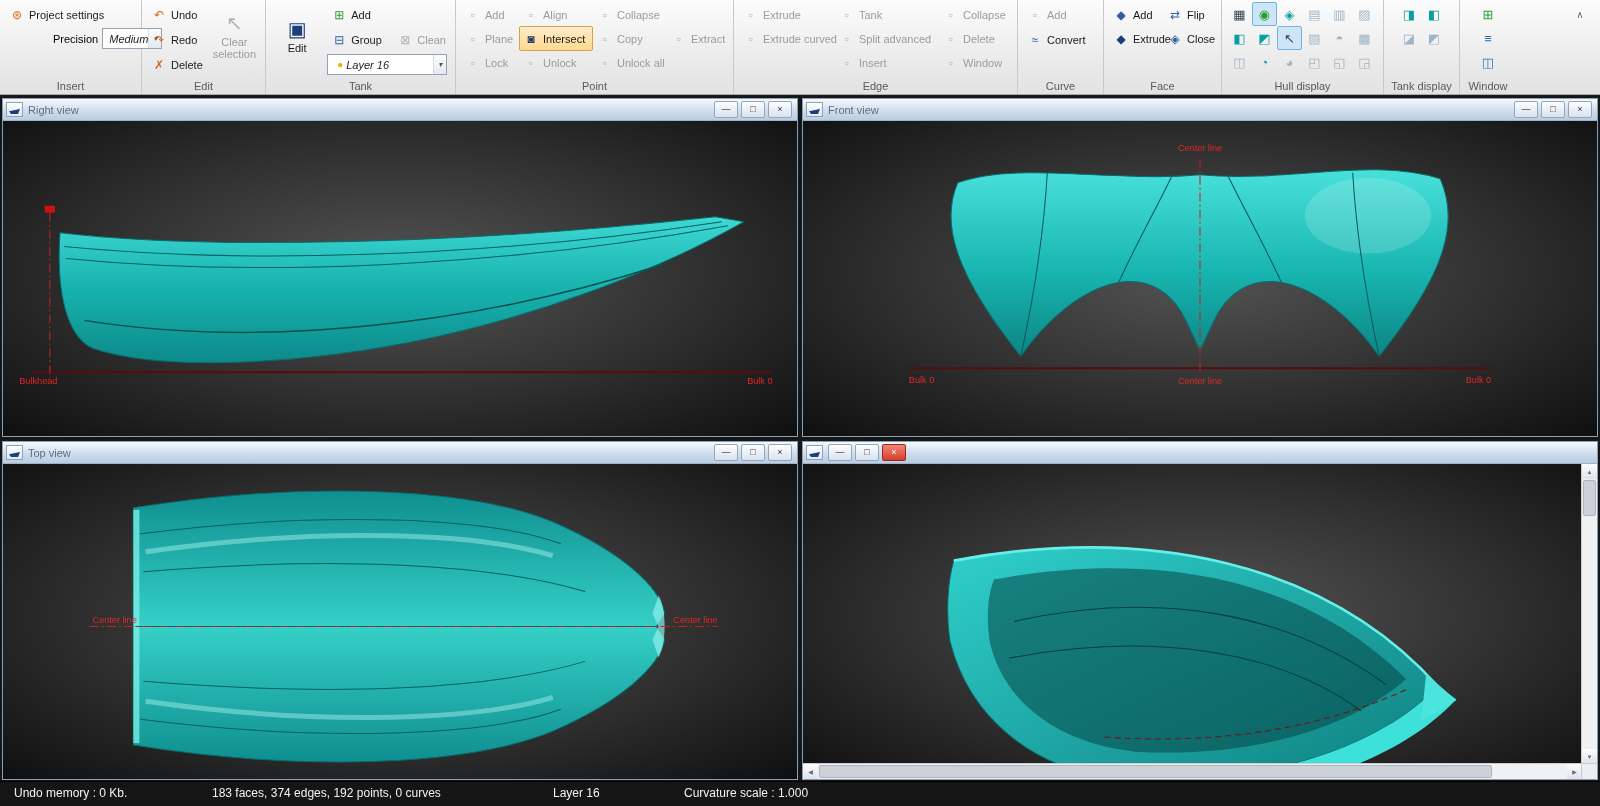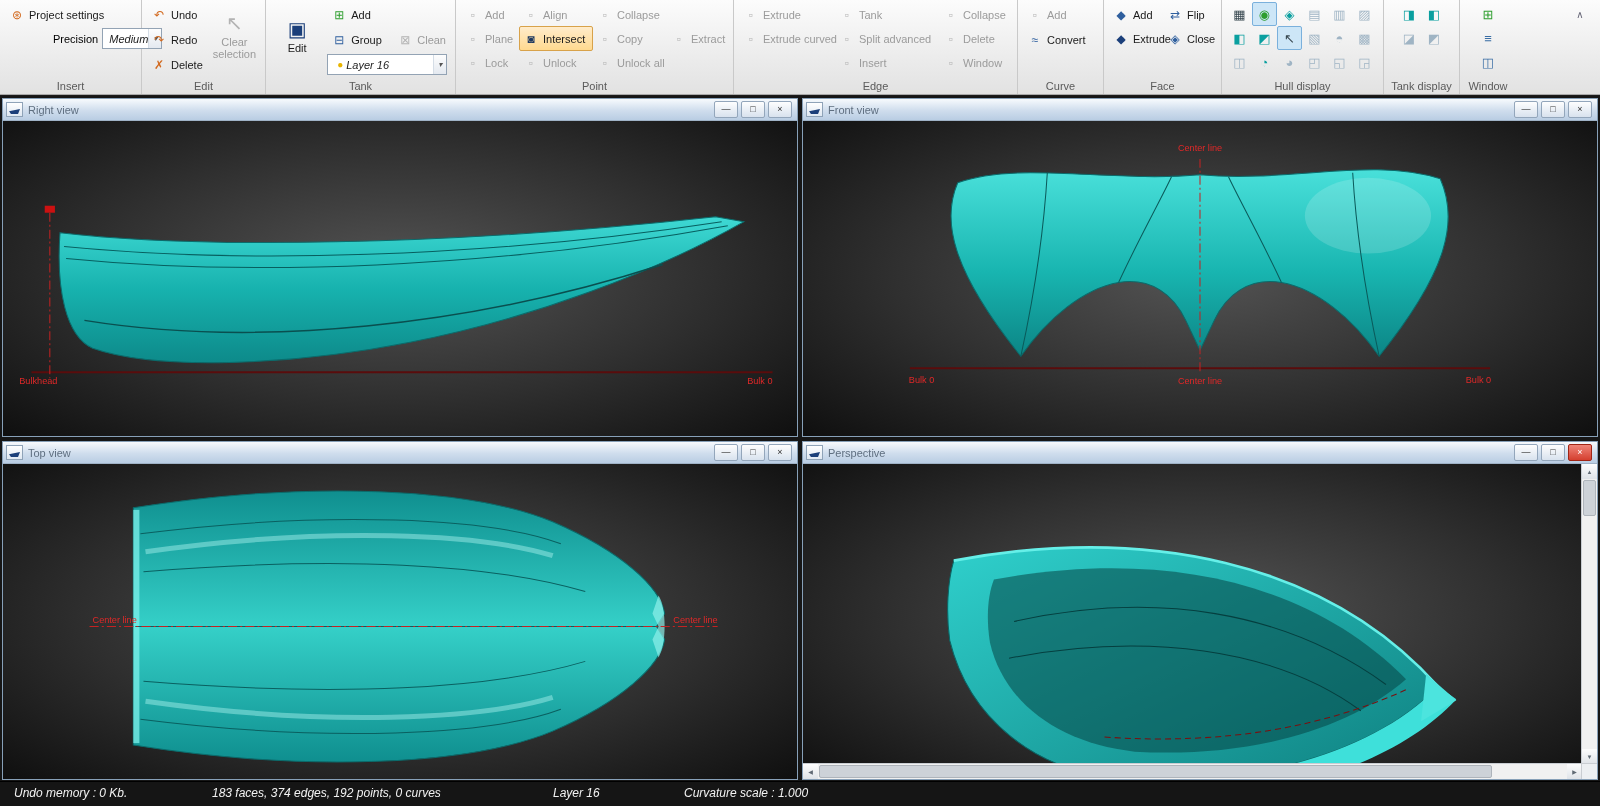--- a/index.html
+++ b/index.html
@@ -73,21 +73,21 @@
   .sbtn{position:absolute;width:15px;height:15px;display:flex;align-items:center;justify-content:center;
         font-size:6px;color:#606a74;background:linear-gradient(#fdfdfd,#dfe3e8);}
   .vthumb{position:absolute;left:1px;right:1px;top:16px;height:34px;background:#cdd2d8;border:1px solid #aeb4bb;border-radius:2px;}
   .hthumb{position:absolute;top:1px;bottom:1px;left:16px;right:90px;background:#cdd2d8;border:1px solid #aeb4bb;border-radius:2px;}
   .scorner{position:absolute;right:0;bottom:0;width:15px;height:15px;background:#eceff2;
            border-left:1px solid #c9cdd2;border-top:1px solid #c9cdd2;}
 
   
   .statusbar{position:absolute;left:0;right:0;bottom:0;height:24px;background:#151515;color:#f2f2f2;
              font-size:12px;border-top:1px solid #000;}
-  .statusbar span{position:absolute;top:4px;white-space:nowrap;font-style:italic;}
+  .statusbar span{position:absolute;top:4px;white-space:nowrap;}
 </style>
 </head>
 <body>
 
 <div class="ribbon">
 
   <div class="group" style="width:142px">
     <div class="gc">
       <div class="rbtn">
         <span class="icn c-or">⊛</span>
@@ -429,21 +429,20 @@
         <line x1="85" y1="163" x2="702" y2="163" stroke="#c42222" stroke-width="1" stroke-dasharray="9 3 2 3"></line>
         <text x="88" y="160" class="rlab">Center line</text>
         <text x="702" y="160" text-anchor="end" class="rlab">Center line</text>
       </svg>
     </div>
   </div>
 
   <div class="viewport">
     <div class="tbar">
       <div class="logo"></div>
-      <div class="ttitle">Perspective</div>
       <div class="wbtns">
         <div class="wb">—</div>
         <div class="wb">□</div>
         <div class="wb red">×</div>
       </div>
     </div>
     <div class="vbody">
       <svg class="vsvg" viewBox="0 0 790 300" preserveAspectRatio="none">
         <defs>
           <linearGradient id="tealP" x1="0" y1="0" x2="1" y2="1">

